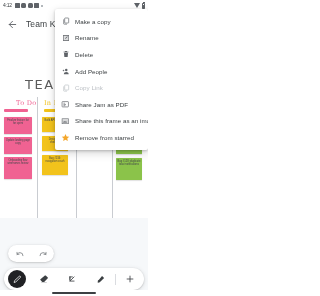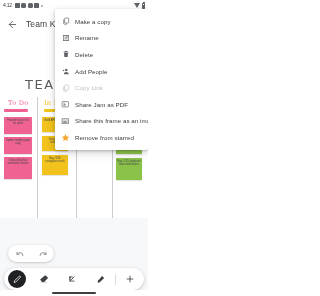--- a/index.html
+++ b/index.html
@@ -321,21 +321,21 @@
     </div>
     <div class="appbar-title">Team Ka</div>
   </div>
 
   <div class="canvas">
     <div class="board" id="board">
       <div class="board-title">TEAM</div>
     <div class="col-divider" style="left: 37px;"></div>
         <div class="col-divider" style="left: 76px;"></div>
         <div class="col-divider" style="left: 112px;"></div>
-        <div class="col-head" style="left: 8px; top: 62px; color: rgb(240, 98, 146);">To Do</div>
+        <div class="col-head" style="left: 16px; top: 62px; color: rgb(240, 98, 146);">To Do</div>
         <div class="col-underline" style="left: 4px; top: 72px; width: 24px; background: rgb(240, 98, 146);"></div>
         <div class="col-head" style="left: 44px; top: 62px; color: rgb(242, 195, 28);">In Progress</div>
         <div class="col-underline" style="left: 44px; top: 72px; width: 22px; background: rgb(242, 195, 28);"></div>
         <div class="col-head" style="left: 82px; top: 62px; color: rgb(77, 208, 225);">Review</div>
         <div class="col-underline" style="left: 82px; top: 72px; width: 18px; background: rgb(77, 208, 225);"></div>
         <div class="col-head" style="left: 118px; top: 62px; color: rgb(139, 195, 74);">Done</div>
         <div class="col-underline" style="left: 118px; top: 72px; width: 18px; background: rgb(139, 195, 74);"></div>
         <div class="note" style="left: 4px; top: 80px; width: 28px; height: 17px; background: rgb(240, 98, 146);">Finalize feature list for sprint</div>
         <div class="note" style="left: 4px; top: 100px; width: 28px; height: 17px; background: rgb(240, 98, 146);">Update landing page copy</div>
         <div class="note" style="left: 4px; top: 120px; width: 28px; height: 22px; background: rgb(240, 98, 146);">Onboarding flow wireframes review</div>

